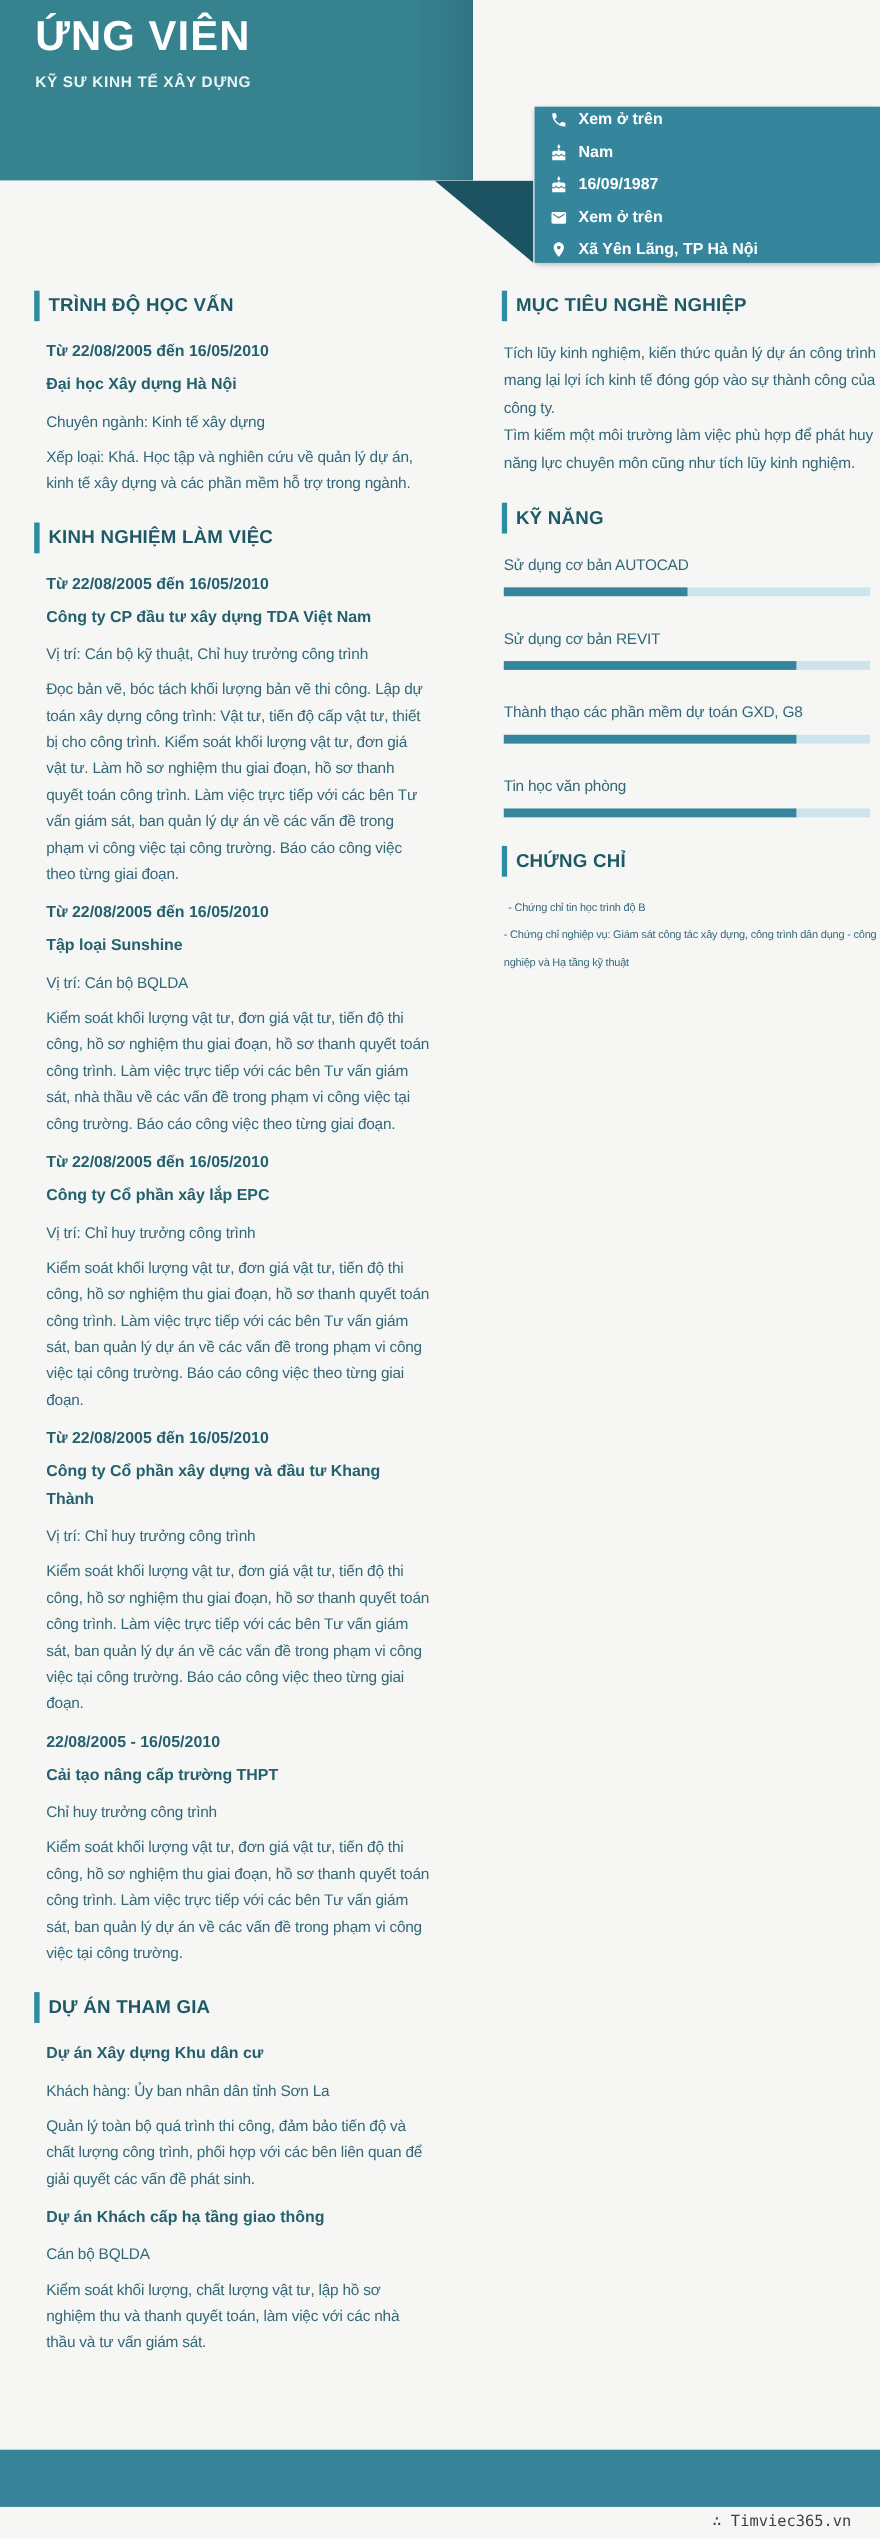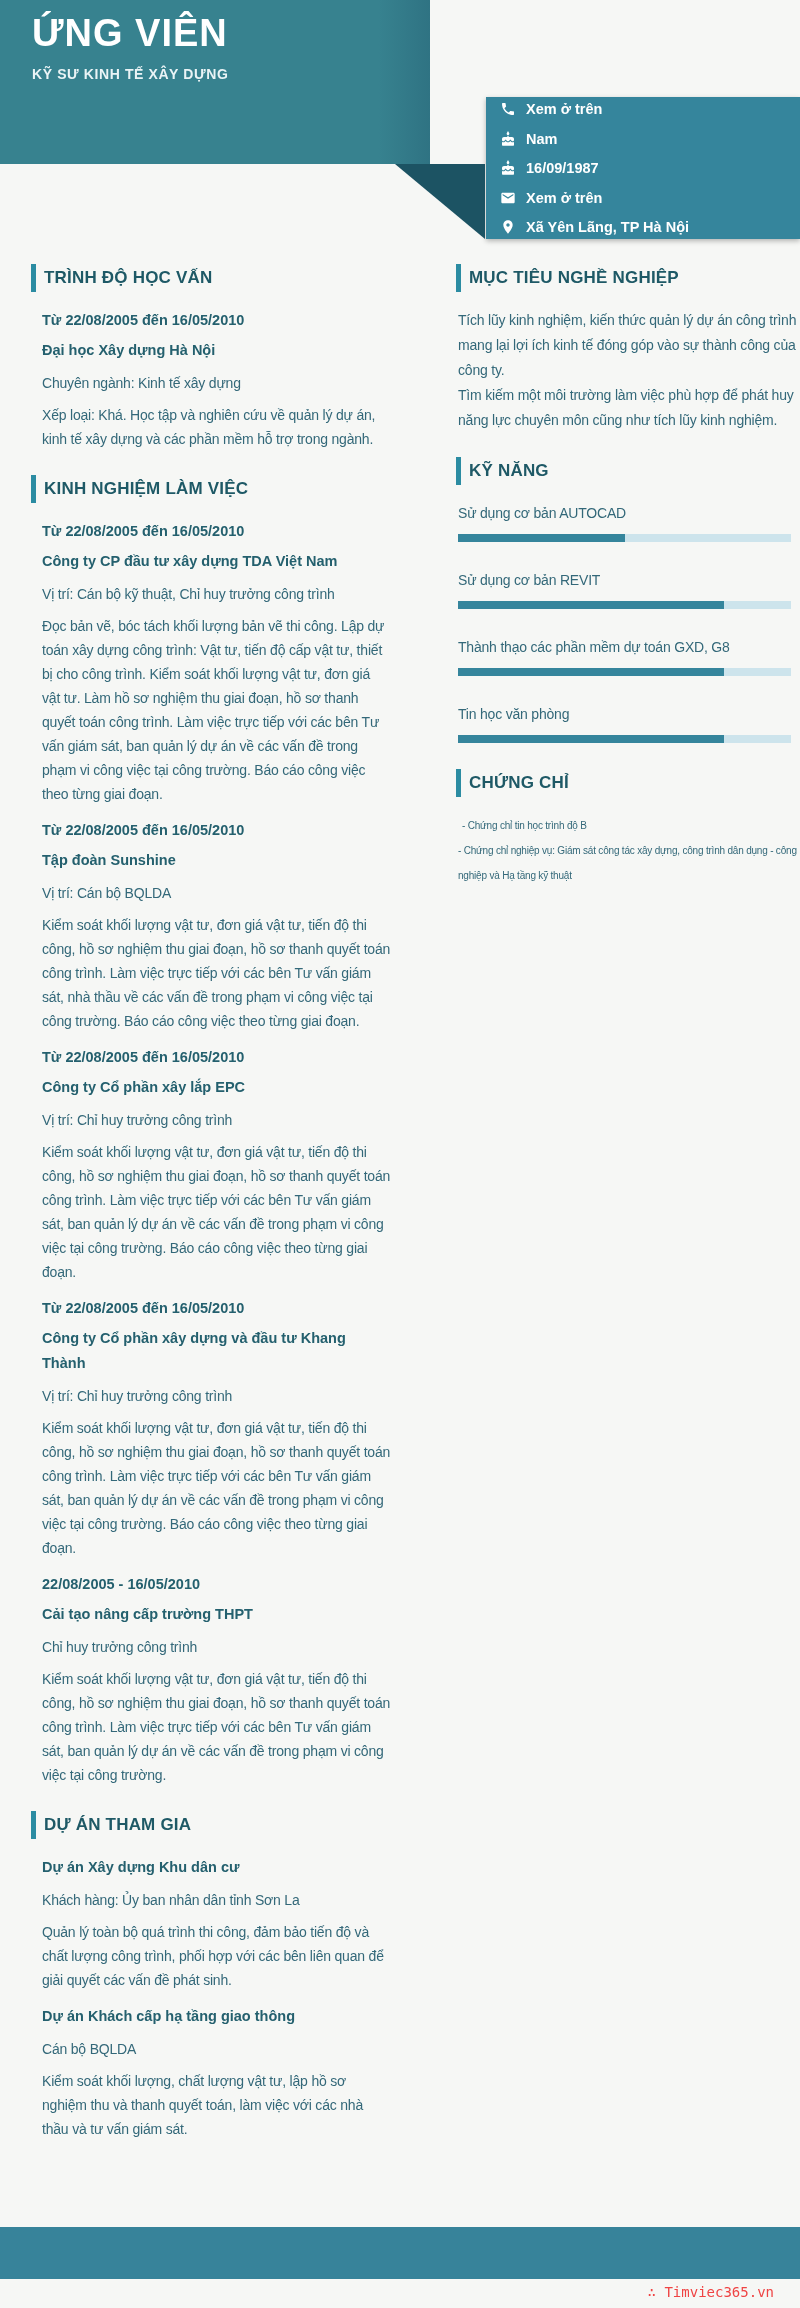--- a/index.html
+++ b/index.html
@@ -62,21 +62,21 @@
   .skill{margin-bottom:26px;}
   .skill-label{font-size:14px;color:var(--bodytext);line-height:25px;margin:0 0 8px 0;letter-spacing:-.2px;}
   .skill-track{width:333px;height:8px;background:var(--track);}
   .skill-fill{height:8px;background:var(--teal-box);width:50%;}
   .cert-line{font-size:10px;color:var(--bodytext);line-height:25px;letter-spacing:-.2px;}
   .cert-line:first-child{padding-left:4px;}
   
   .footer-band{position:absolute;left:0;top:2227px;width:800px;height:52px;background:var(--teal-footer);}
   .footer-brand{
     position:absolute;top:2284px;right:26px;
-    font-family:"DejaVu Sans Mono",monospace;font-size:14px;color:#ef4444;
+    font-family:"DejaVu Sans Mono",monospace;font-size:14px;color:#404040;
   }
 </style>
 </head>
 <body>
 
 <div id="page">
 
   <div class="header-left">
     <div class="cv-name">ỨNG VIÊN</div>
     <div class="cv-role">KỸ SƯ KINH TẾ XÂY DỰNG</div>
@@ -145,21 +145,21 @@
       <div class="sec-heading">KINH NGHIỆM LÀM VIỆC</div>
       <div class="sec-body-l">
         <div class="entry">
           <p class="p-period">Từ 22/08/2005 đến 16/05/2010</p>
           <p class="p-company">Công ty CP đầu tư xây dựng TDA Việt Nam</p>
           <p class="p-position">Vị trí: Cán bộ kỹ thuật, Chỉ huy trưởng công trình</p>
           <p class="p-desc">Đọc bản vẽ, bóc tách khối lượng bản vẽ thi công. Lập dự toán xây dựng công trình: Vật tư, tiến độ cấp vật tư, thiết bị cho công trình. Kiểm soát khối lượng vật tư, đơn giá vật tư. Làm hồ sơ nghiệm thu giai đoạn, hồ sơ thanh quyết toán công trình. Làm việc trực tiếp với các bên Tư vấn giám sát, ban quản lý dự án về các vấn đề trong phạm vi công việc tại công trường. Báo cáo công việc theo từng giai đoạn.</p>
         </div>
         <div class="entry">
           <p class="p-period">Từ 22/08/2005 đến 16/05/2010</p>
-          <p class="p-company">Tập đoàn Sunshine</p>
+          <p class="p-company">Tập loại Sunshine</p>
           <p class="p-position">Vị trí: Cán bộ BQLDA</p>
           <p class="p-desc">Kiểm soát khối lượng vật tư, đơn giá vật tư, tiến độ thi công, hồ sơ nghiệm thu giai đoạn, hồ sơ thanh quyết toán công trình. Làm việc trực tiếp với các bên Tư vấn giám sát, nhà thầu về các vấn đề trong phạm vi công việc tại công trường. Báo cáo công việc theo từng giai đoạn.</p>
         </div>
         <div class="entry">
           <p class="p-period">Từ 22/08/2005 đến 16/05/2010</p>
           <p class="p-company">Công ty Cổ phần xây lắp EPC</p>
           <p class="p-position">Vị trí: Chỉ huy trưởng công trình</p>
           <p class="p-desc">Kiểm soát khối lượng vật tư, đơn giá vật tư, tiến độ thi công, hồ sơ nghiệm thu giai đoạn, hồ sơ thanh quyết toán công trình. Làm việc trực tiếp với các bên Tư vấn giám sát, ban quản lý dự án về các vấn đề trong phạm vi công việc tại công trường. Báo cáo công việc theo từng giai đoạn.</p>
         </div>
         <div class="entry">

